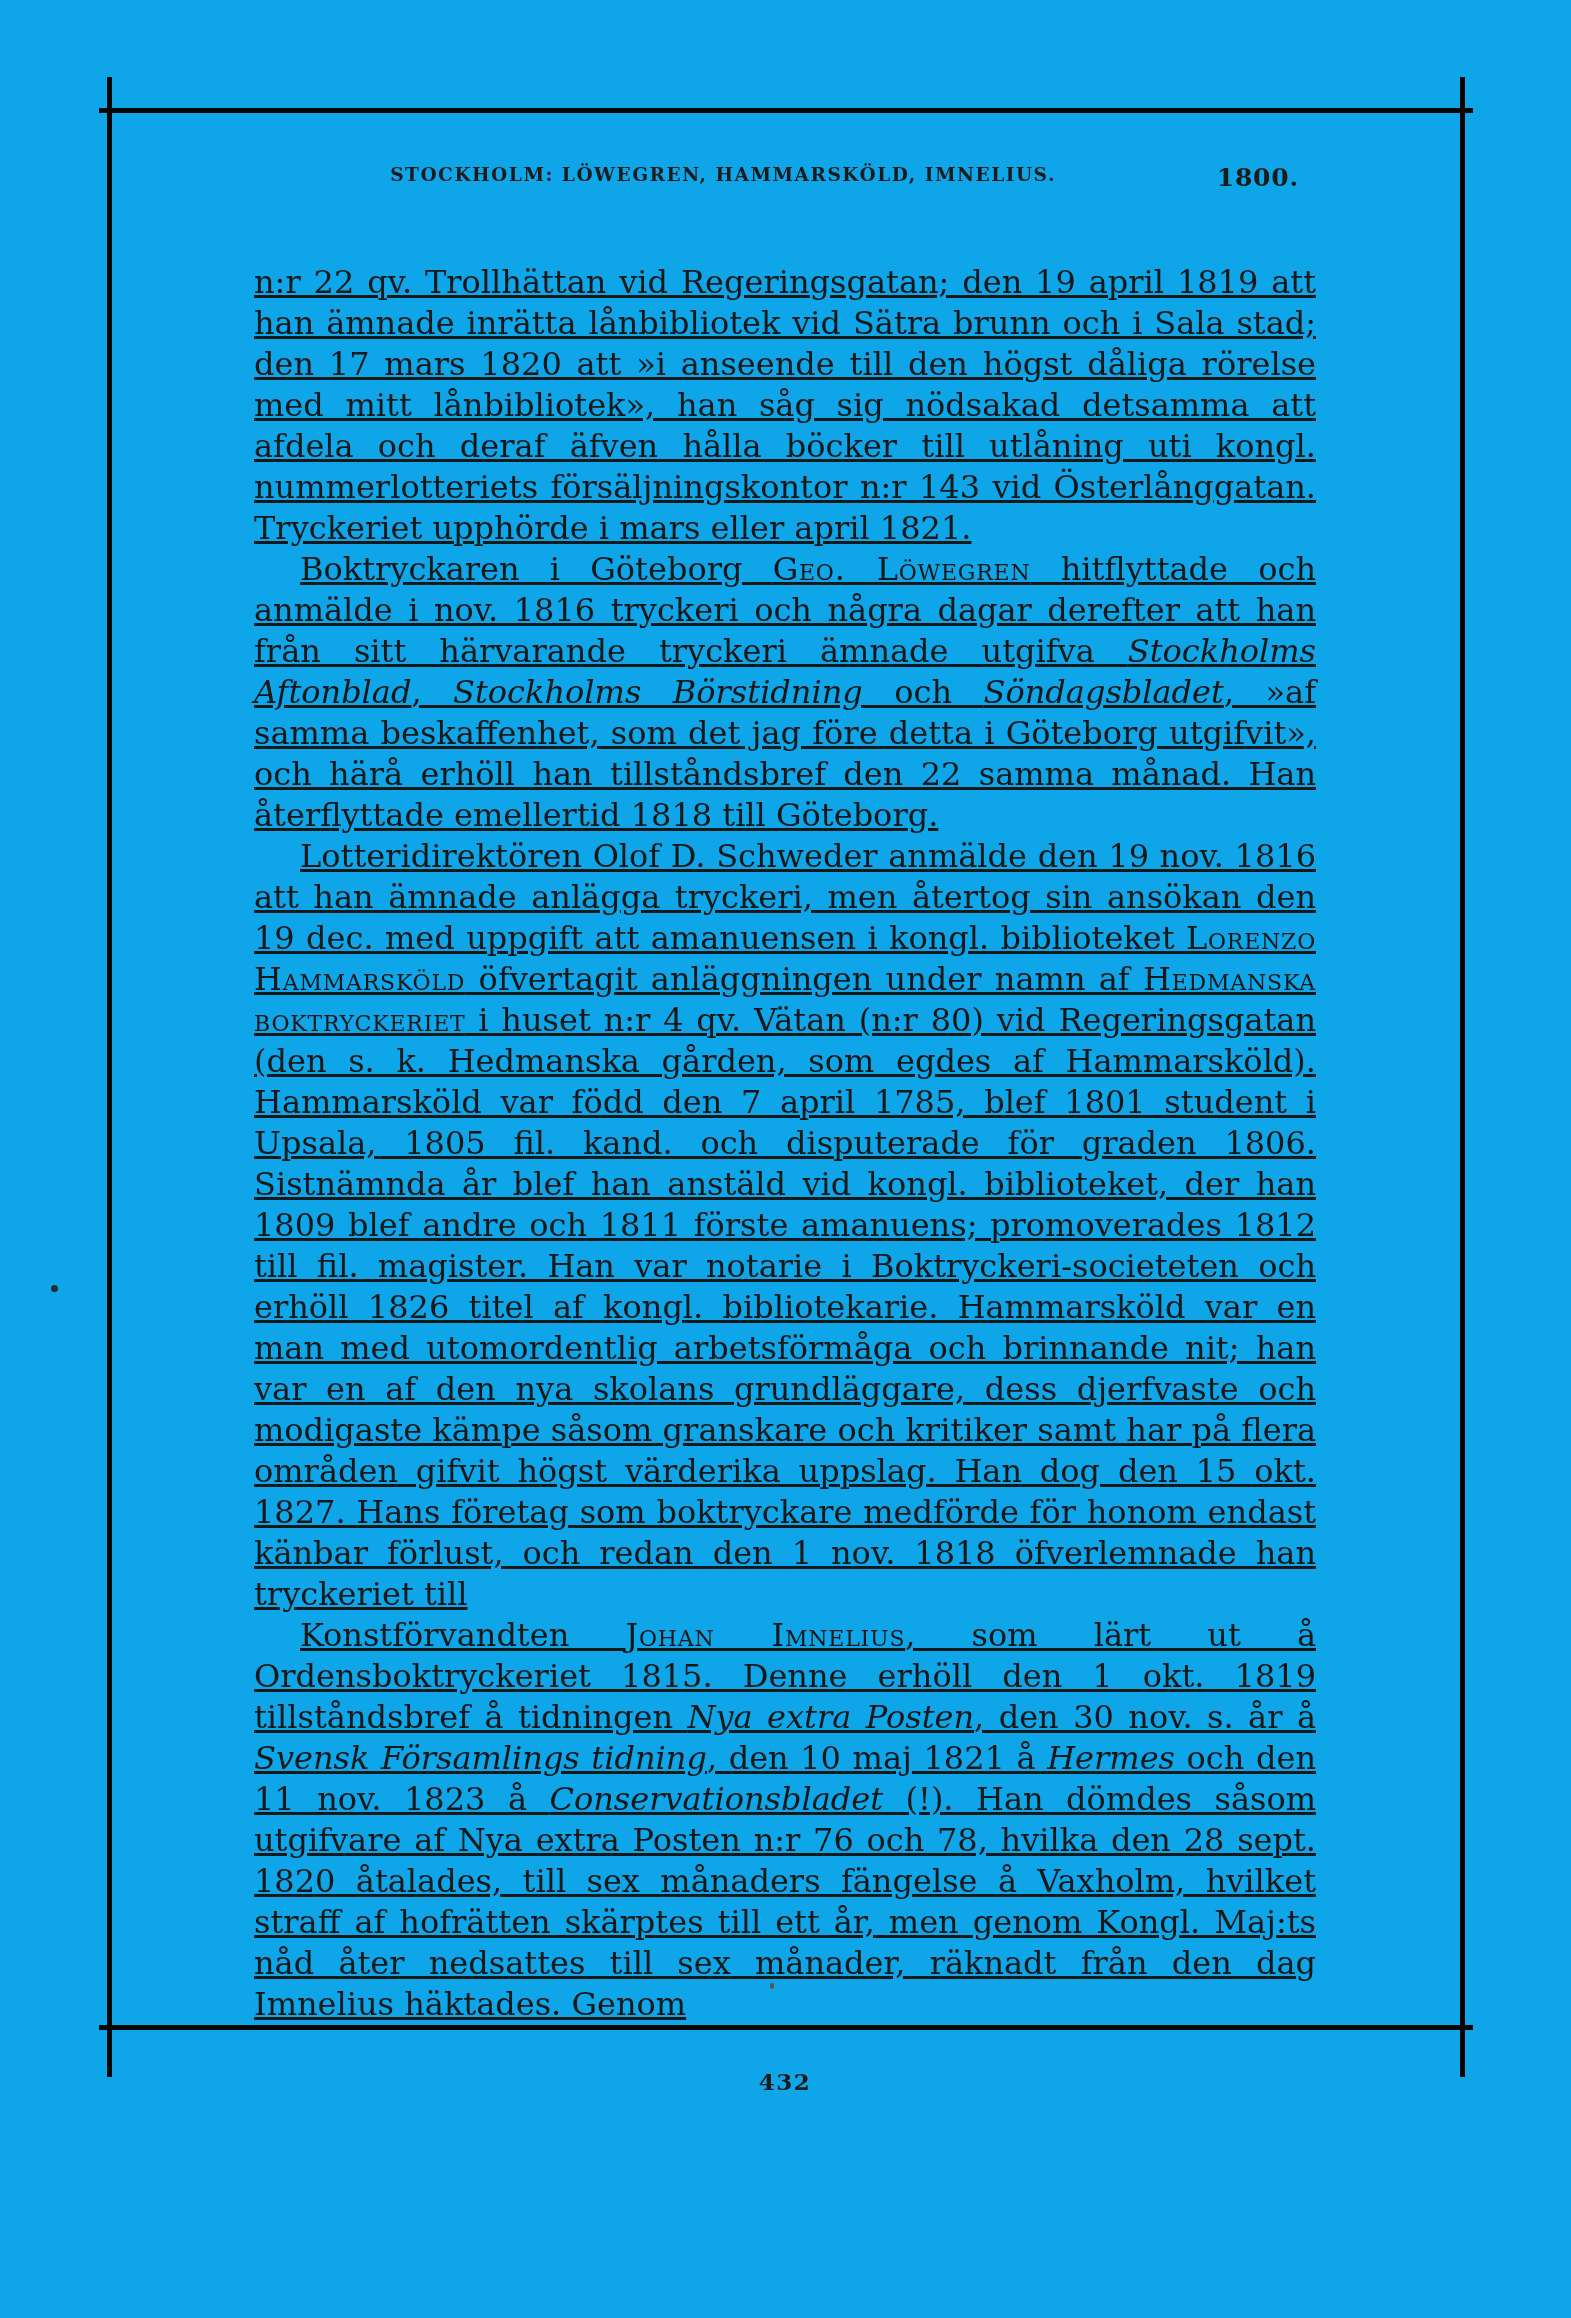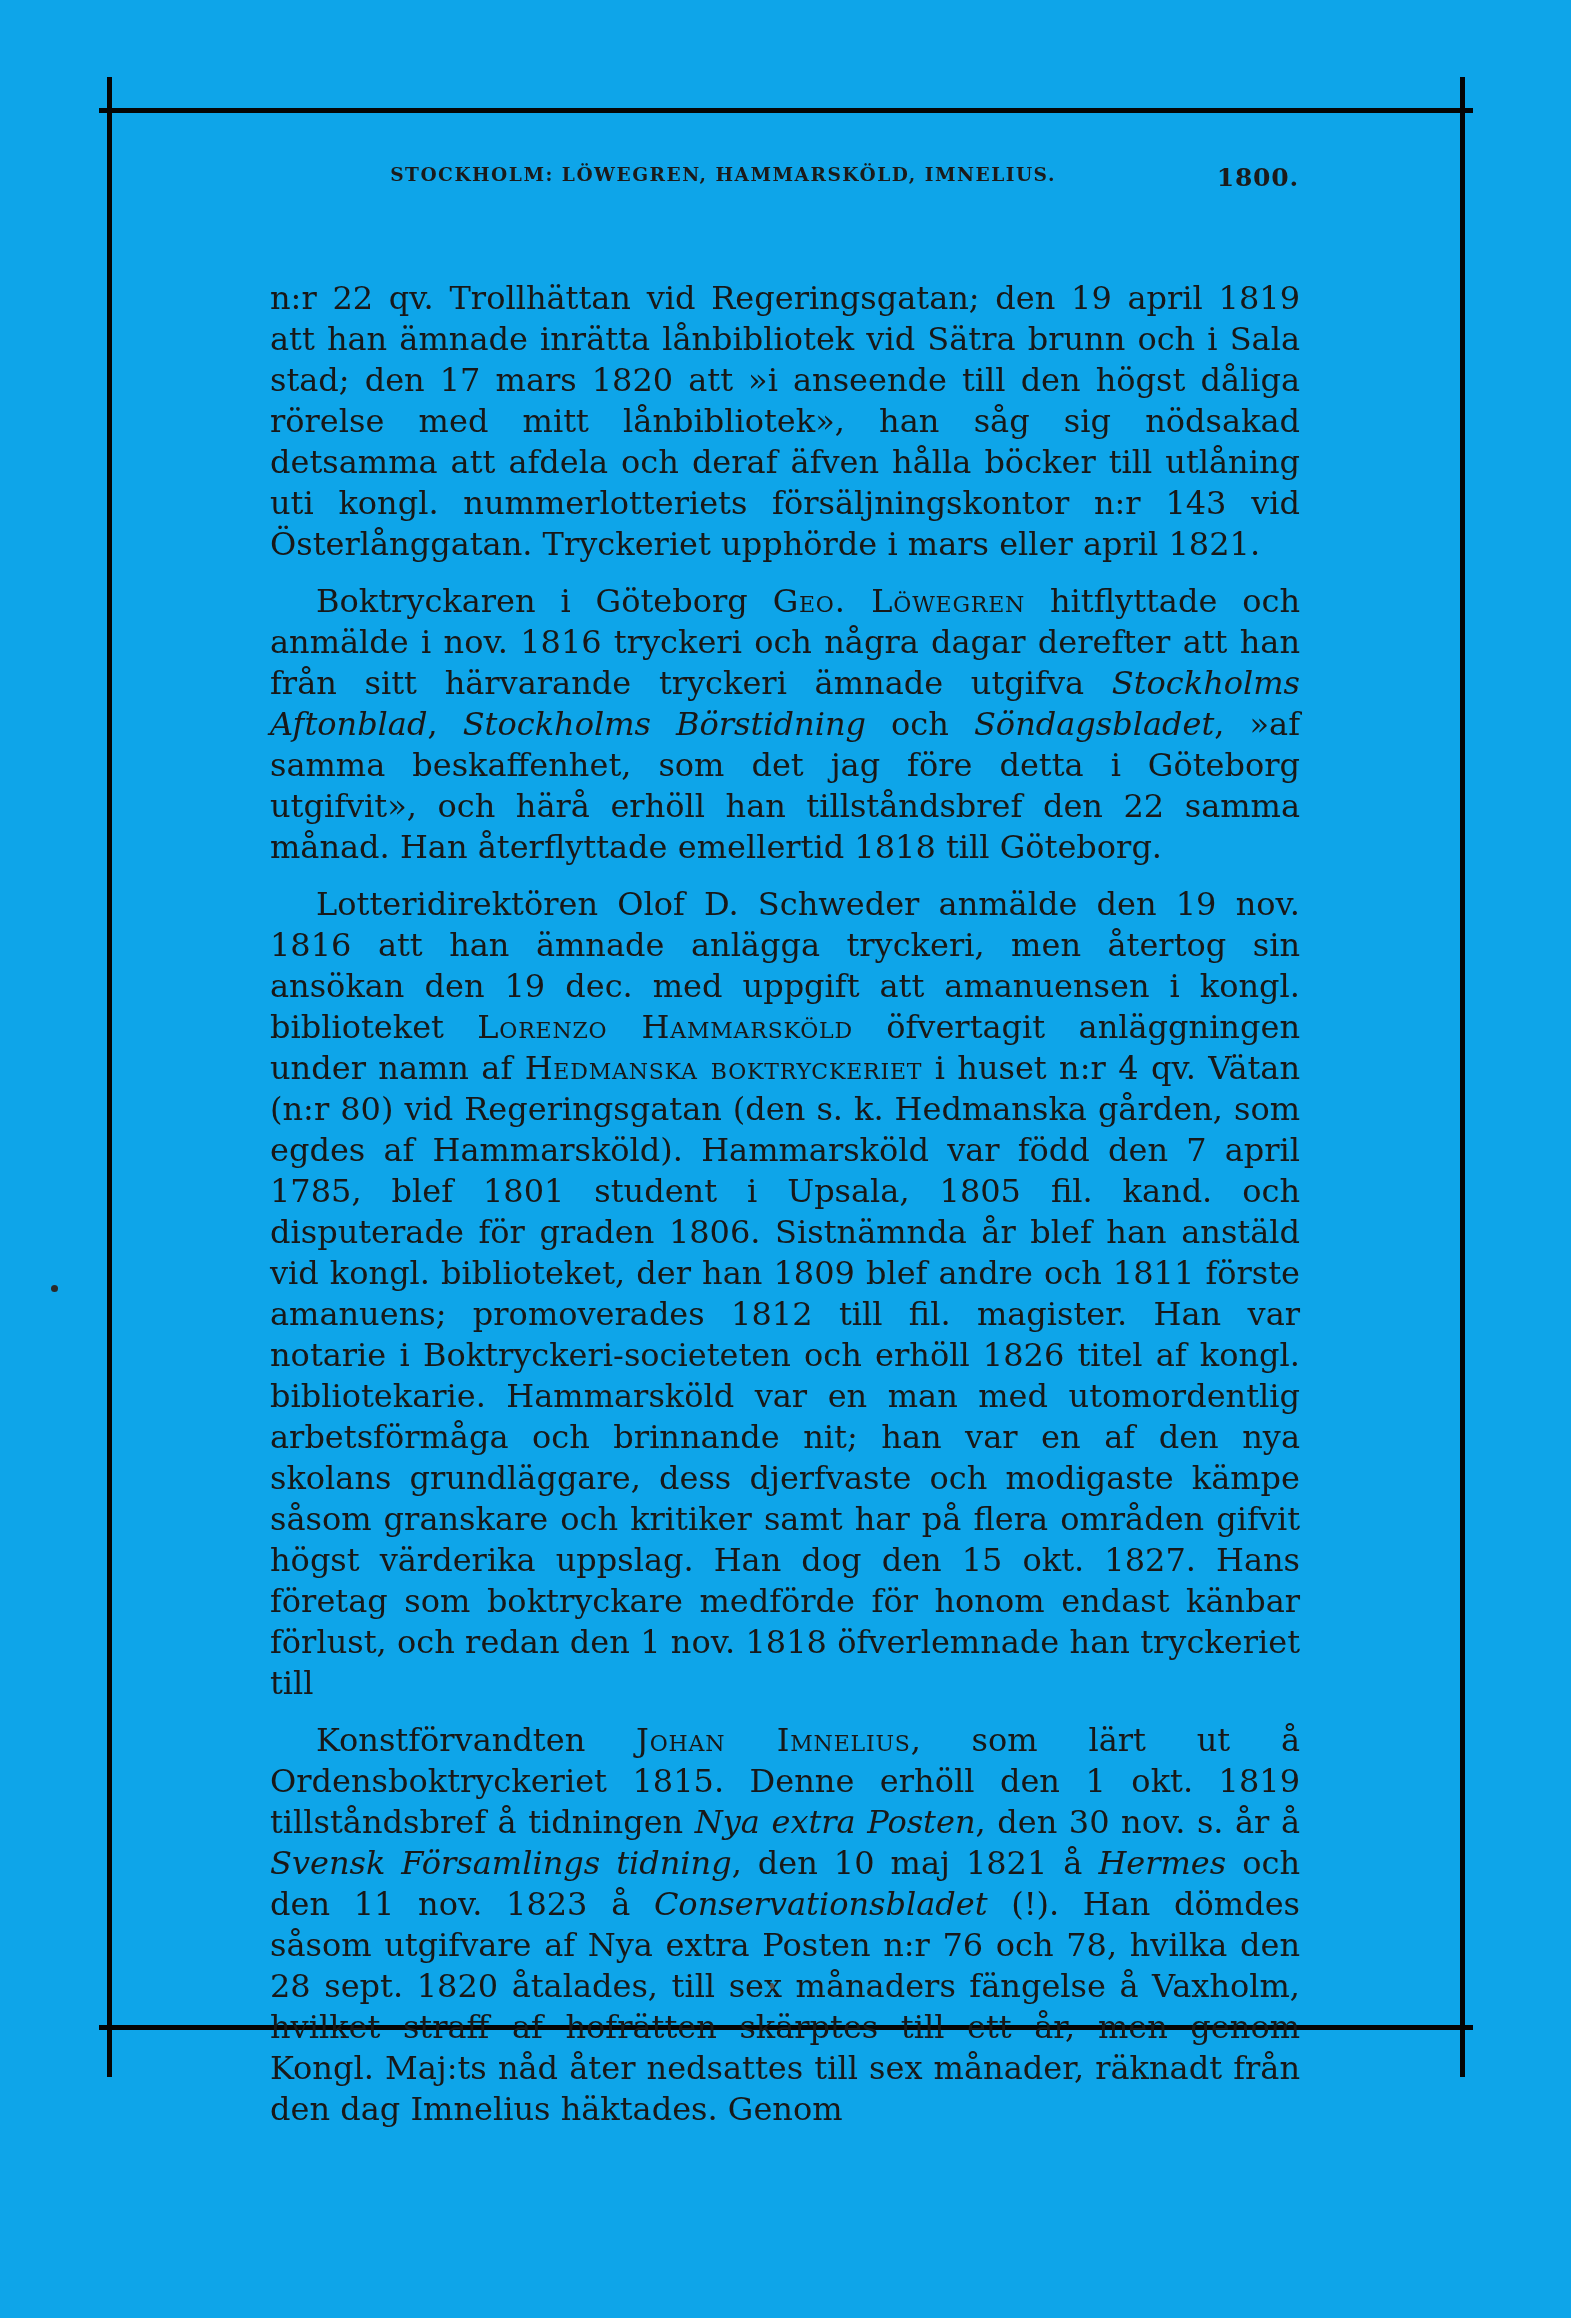--- a/index.html
+++ b/index.html
@@ -62,21 +62,22 @@
     position: absolute;
     left: 254px;
     top: 262px;
     width: 1062px;
     font-size: 32px;
     line-height: 41px;
     text-align: justify;
     color: #181818;
   }
   .body-text p {
-    margin: 16px;
+    margin: 0;
+    text-decoration: underline;
   }
   .body-text p.indent {
     text-indent: 46px;
   }
   .it { font-style: italic; }
   .sc { font-variant: small-caps; letter-spacing: 0.8px; }
 
   .page-number {
     position: absolute;
     left: 254px;
@@ -125,15 +126,16 @@
   <div class="body-text">
       <p class=""><span>n:r 22 qv. Trollhättan vid Regeringsgatan; den 19 april 1819 att han ämnade inrätta lånbibliotek vid Sätra brunn och i Sala stad; den 17 mars 1820 att »i anseende till den högst dåliga rörelse med mitt lånbibliotek», han såg sig nödsakad detsamma att afdela och deraf äfven hålla böcker till utlåning uti kongl. nummerlotteriets försäljningskontor n:r 143 vid Österlånggatan. Tryckeriet upphörde i mars eller april 1821.</span></p>
       <p class="indent"><span>Boktryckaren i Göteborg </span><span class="sc">Geo. Löwegren</span><span> hitflyttade och anmälde i nov. 1816 tryckeri och några dagar derefter att han från sitt härvarande tryckeri ämnade utgifva </span><span class="it">Stockholms Aftonblad</span><span>, </span><span class="it">Stockholms Börstidning</span><span> och </span><span class="it">Söndagsbladet</span><span>, »af samma beskaffenhet, som det jag före detta i Göteborg utgifvit», och härå erhöll han tillståndsbref den 22 samma månad. Han återflyttade emellertid 1818 till Göteborg.</span></p>
       <p class="indent"><span>Lotteridirektören Olof D. Schweder anmälde den 19 nov. 1816 att han ämnade anlägga tryckeri, men återtog sin ansökan den 19 dec. med uppgift att amanuensen i kongl. biblioteket </span><span class="sc">Lorenzo Hammarsköld</span><span> öfvertagit anläggningen under namn af </span><span class="sc">Hedmanska boktryckeriet</span><span> i huset n:r 4 qv. Vätan (n:r 80) vid Regeringsgatan (den s. k. Hedmanska gården, som egdes af Hammarsköld). Hammarsköld var född den 7 april 1785, blef 1801 student i Upsala, 1805 fil. kand. och disputerade för graden 1806. Sistnämnda år blef han anstäld vid kongl. biblioteket, der han 1809 blef andre och 1811 förste amanuens; promoverades 1812 till fil. magister. Han var notarie i Boktryckeri-societeten och erhöll 1826 titel af kongl. bibliotekarie. Hammarsköld var en man med utomordentlig arbetsförmåga och brinnande nit; han var en af den nya skolans grundläggare, dess djerfvaste och modigaste kämpe såsom granskare och kritiker samt har på flera områden gifvit högst värderika uppslag. Han dog den 15 okt. 1827. Hans företag som boktryckare medförde för honom endast känbar förlust, och redan den 1 nov. 1818 öfverlemnade han tryckeriet till</span></p>
       <p class="indent"><span>Konstförvandten </span><span class="sc">Johan Imnelius</span><span>, som lärt ut å Ordensboktryckeriet 1815. Denne erhöll den 1 okt. 1819 tillståndsbref å tidningen </span><span class="it">Nya extra Posten</span><span>, den 30 nov. s. år å </span><span class="it">Svensk Församlings tidning</span><span>, den 10 maj 1821 å </span><span class="it">Hermes</span><span> och den 11 nov. 1823 å </span><span class="it">Conservationsbladet</span><span> (!). Han dömdes såsom utgifvare af Nya extra Posten n:r 76 och 78, hvilka den 28 sept. 1820 åtalades, till sex månaders fängelse å Vaxholm, hvilket straff af hofrätten skärptes till ett år, men genom Kongl. Maj:ts nåd åter nedsattes till sex månader, räknadt från den dag Imnelius häktades. Genom</span></p>
     </div>
 
   <div class="margin-dot"></div>
   <div class="stray-dot"></div>
 
+  <div class="page-number">432</div>
 
 </div>
 
 
 </body></html>

